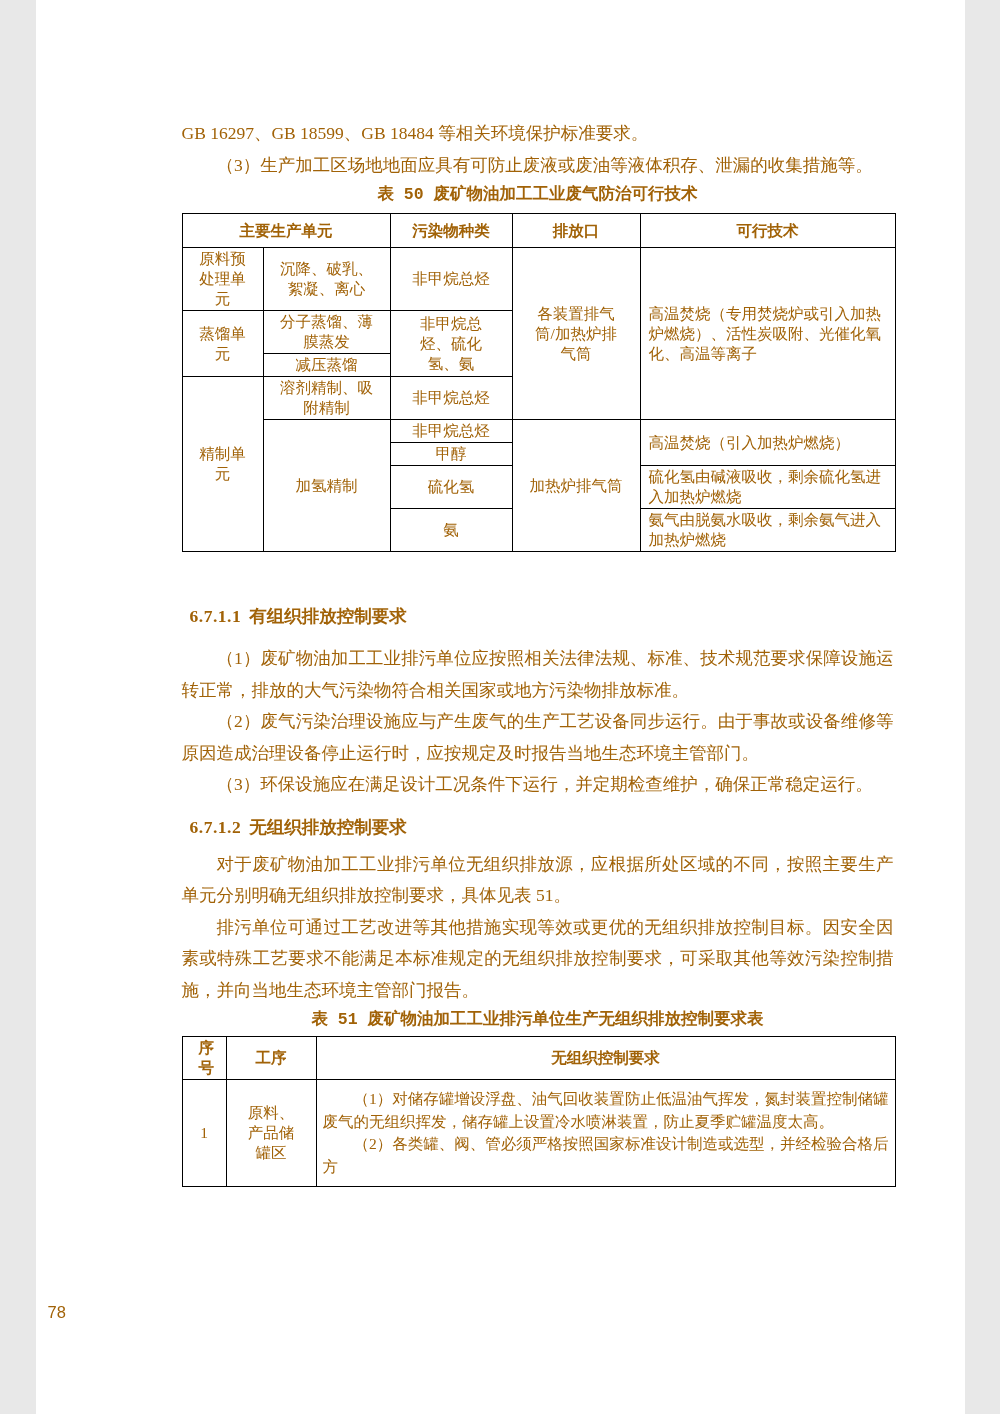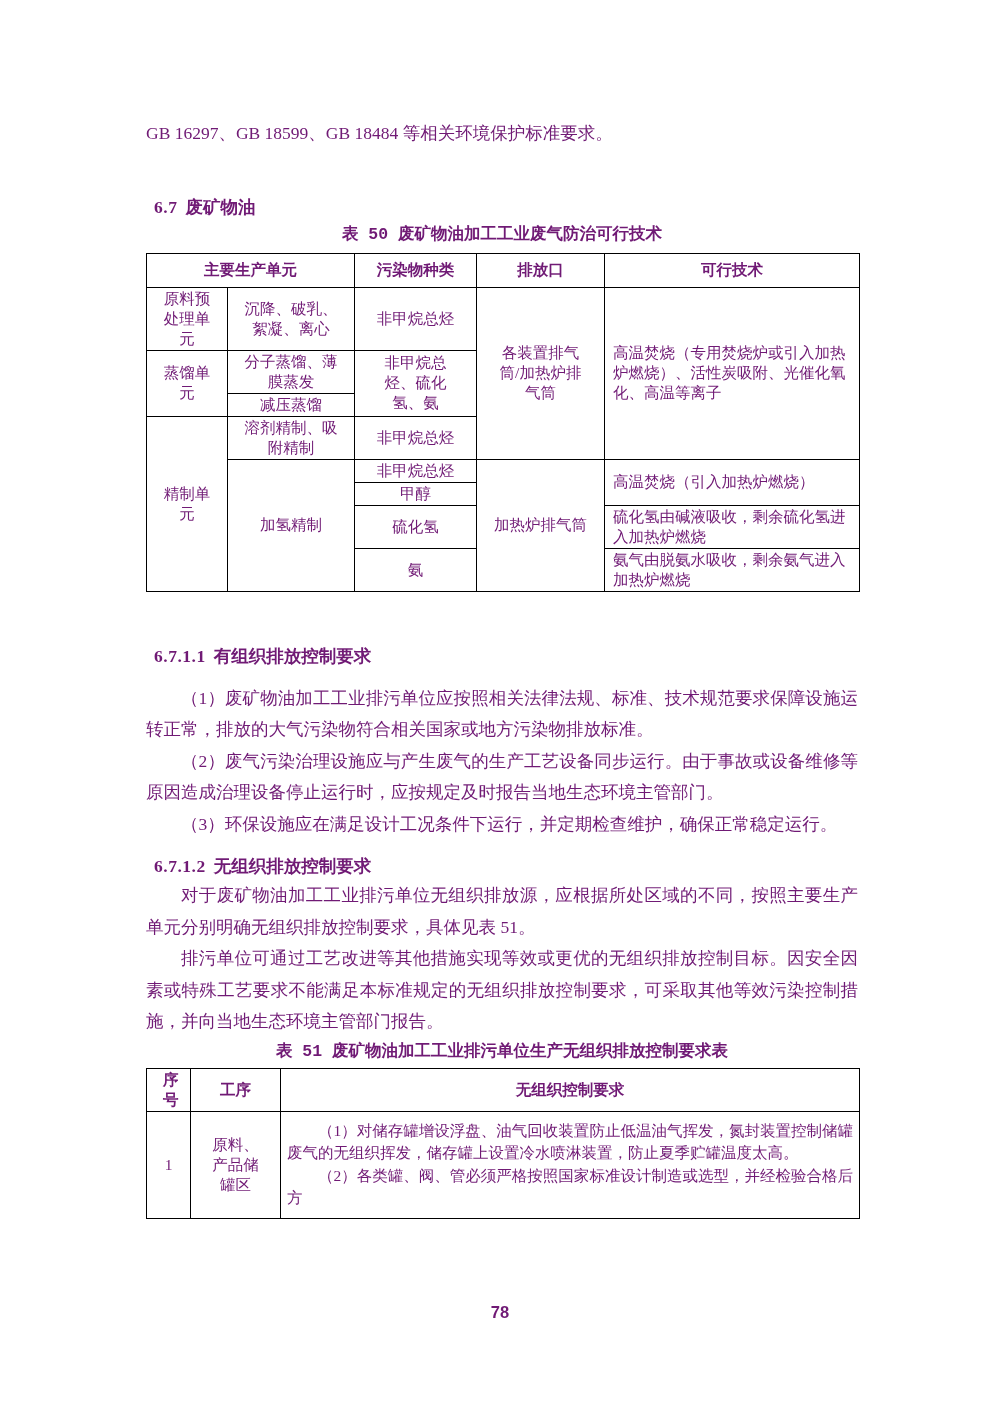--- a/index.html
+++ b/index.html
@@ -1,22 +1,22 @@
 <!DOCTYPE html>
 <html><head>
 <meta charset="utf-8">
 <style>
   html,body { margin:0; padding:0; background:#e8e8e8; }
   .page {
     position: relative;
-    width: 1000px;
+    width: 929px;
     height: 1414px;
     margin: 0 auto;
     background: #ffffff;
-    color: #701a75;
+    color: #a16207;
     font-family: "Liberation Serif", "DejaVu Serif", serif;
     overflow: hidden;
   }
   .content {
     position: absolute;
     left: 146px;
     top: 0;
     width: 712px;
     padding-top: 118px;
   }
@@ -43,21 +43,21 @@
     margin-right: 8px;
   }
   .mt-h67   { margin-top: 44px; }
   .mt-h671  { margin-top: 28px; }
   .mt-intro { margin-top: 12px; }
   .mt-cap50 { margin-top: 10px; }
   .mt-t50   { margin-top: 5px; }
   .mt-h6711 { margin-top: 51px; }
   .mt-p1    { margin-top: 13px; }
   .mt-h6712 { margin-top: 13px; }
-  .mt-p1b   { }
+  .mt-p1b   { margin-top: 8px; }
   .mt-cap51 { margin-top: 6px; }
   .mt-t51   { margin-top: 3px; }
   .table-caption {
     margin: 0;
     text-align: center;
     font-family: Liberation Mono, monospace;
     font-weight: bold;
     font-size: 16.5px;
     line-height: 27px;
   }
@@ -94,37 +94,36 @@
   .req-p {
     margin: 0;
     text-indent: 2em;
     text-align: justify;
     font-size: 15.5px;
     line-height: 22.5px;
   }
   .page-number {
     position: absolute;
     top: 1303px;
-    left: 0;
+    left: 12px;
     width: 100%;
-    text-align: center;
+    text-align: left;
     font-size: 16.5px;
     font-family: "Liberation Sans", "DejaVu Sans", sans-serif;
-    font-weight: bold;
   }
 </style>
 </head>
 <body>
 
 <div class="page">
   <div class="content">
 
     <p class="body-p">GB 16297、GB 18599、GB 18484 等相关环境保护标准要求。</p>
-
-    <p class="heading mt-h67"><span class="h-num">6.7</span><span>废矿物油</span></p>
+    <p class="body-p indent">（3）生产加工区场地地面应具有可防止废液或废油等液体积存、泄漏的收集措施等。</p>
+
 
 
 
     <p class="table-caption mt-cap50">表 50  废矿物油加工工业废气防治可行技术</p>
 
     <table class="doc-table mt-t50">
       <colgroup>
         <col style="width:81px">
           <col style="width:127px">
           <col style="width:122px">

